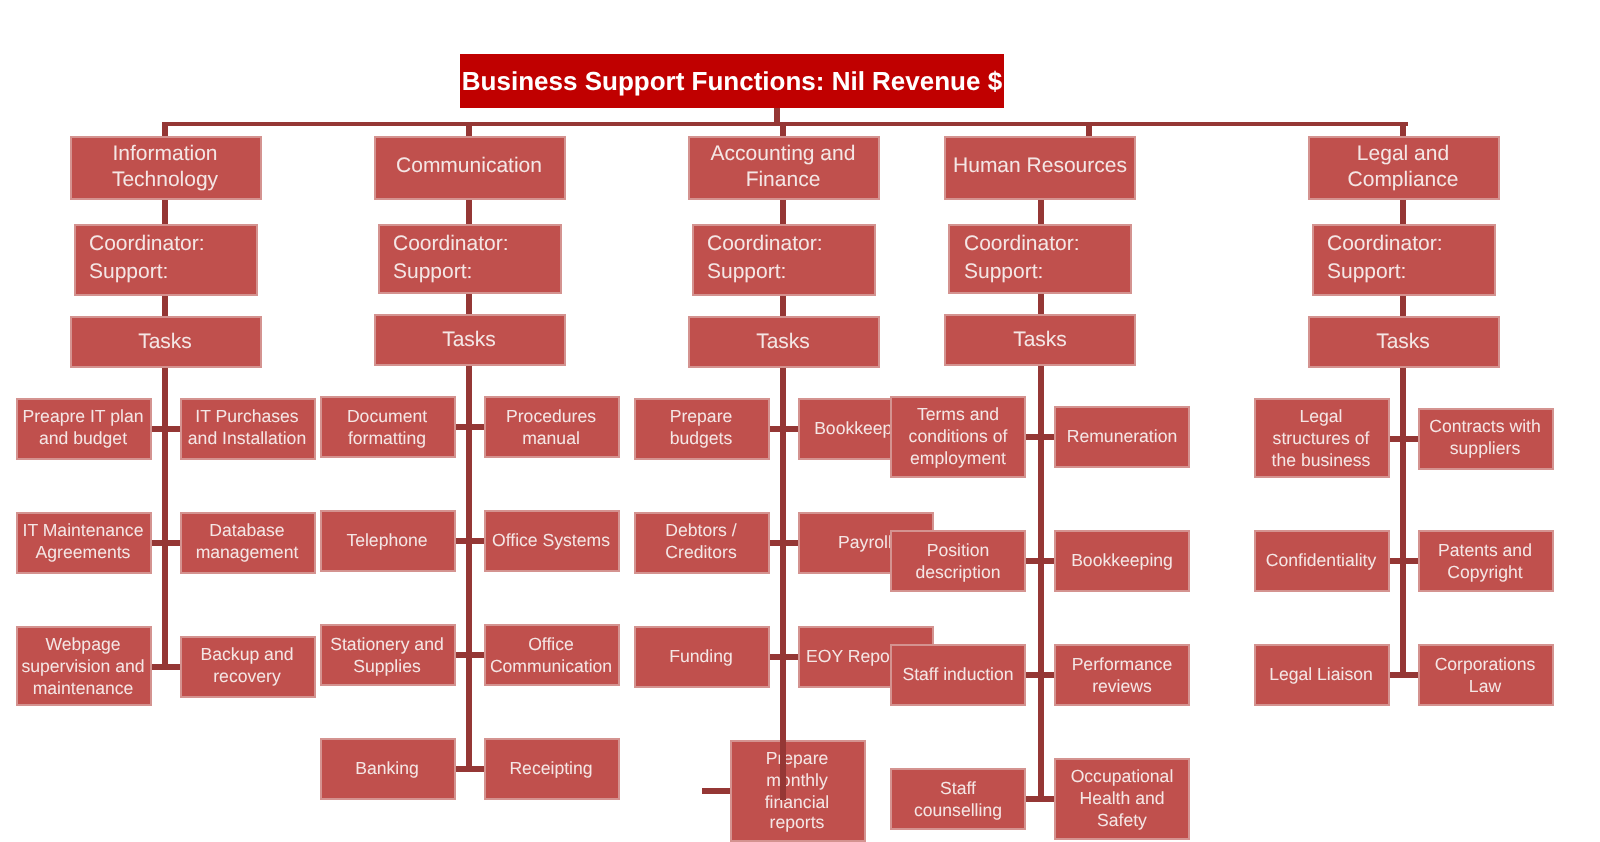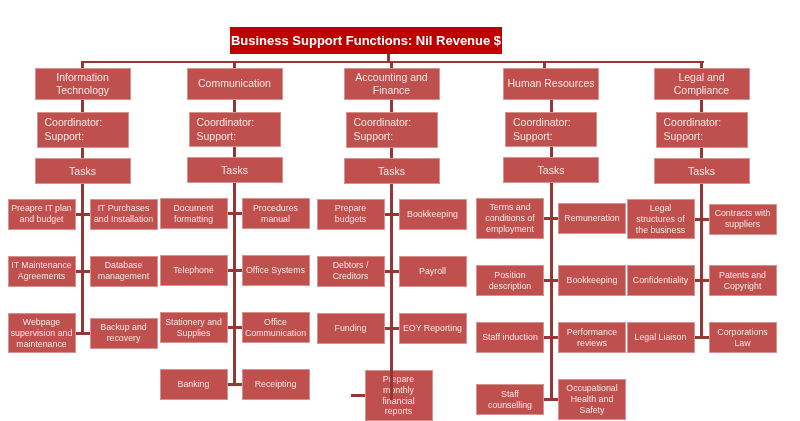--- a/index.html
+++ b/index.html
@@ -152,21 +152,21 @@
         <div class="hconn"></div>
         <div class="box task-box">EOY Reporting</div>
       </div>
       <div class="trow">
         <div class="hconn"></div>
         <div class="box task-box">Prepare monthly financial reports</div>
       </div>
     </div>
   </div>
 
-  <div class="column" style="left:476px;justify-content:flex-end;">
+  <div class="column" style="left:445px;justify-content:flex-end;">
     <div class="box header-box">Human Resources</div>
     <div class="vline v12"></div>
     <div class="box coord-box">
       <div>Coordinator:</div>
       <div>Support:</div>
     </div>
     <div class="vline v10"></div>
     <div class="box tasks-box">Tasks</div>
     <div class="task-area te21">
       <div class="trunk"></div>

